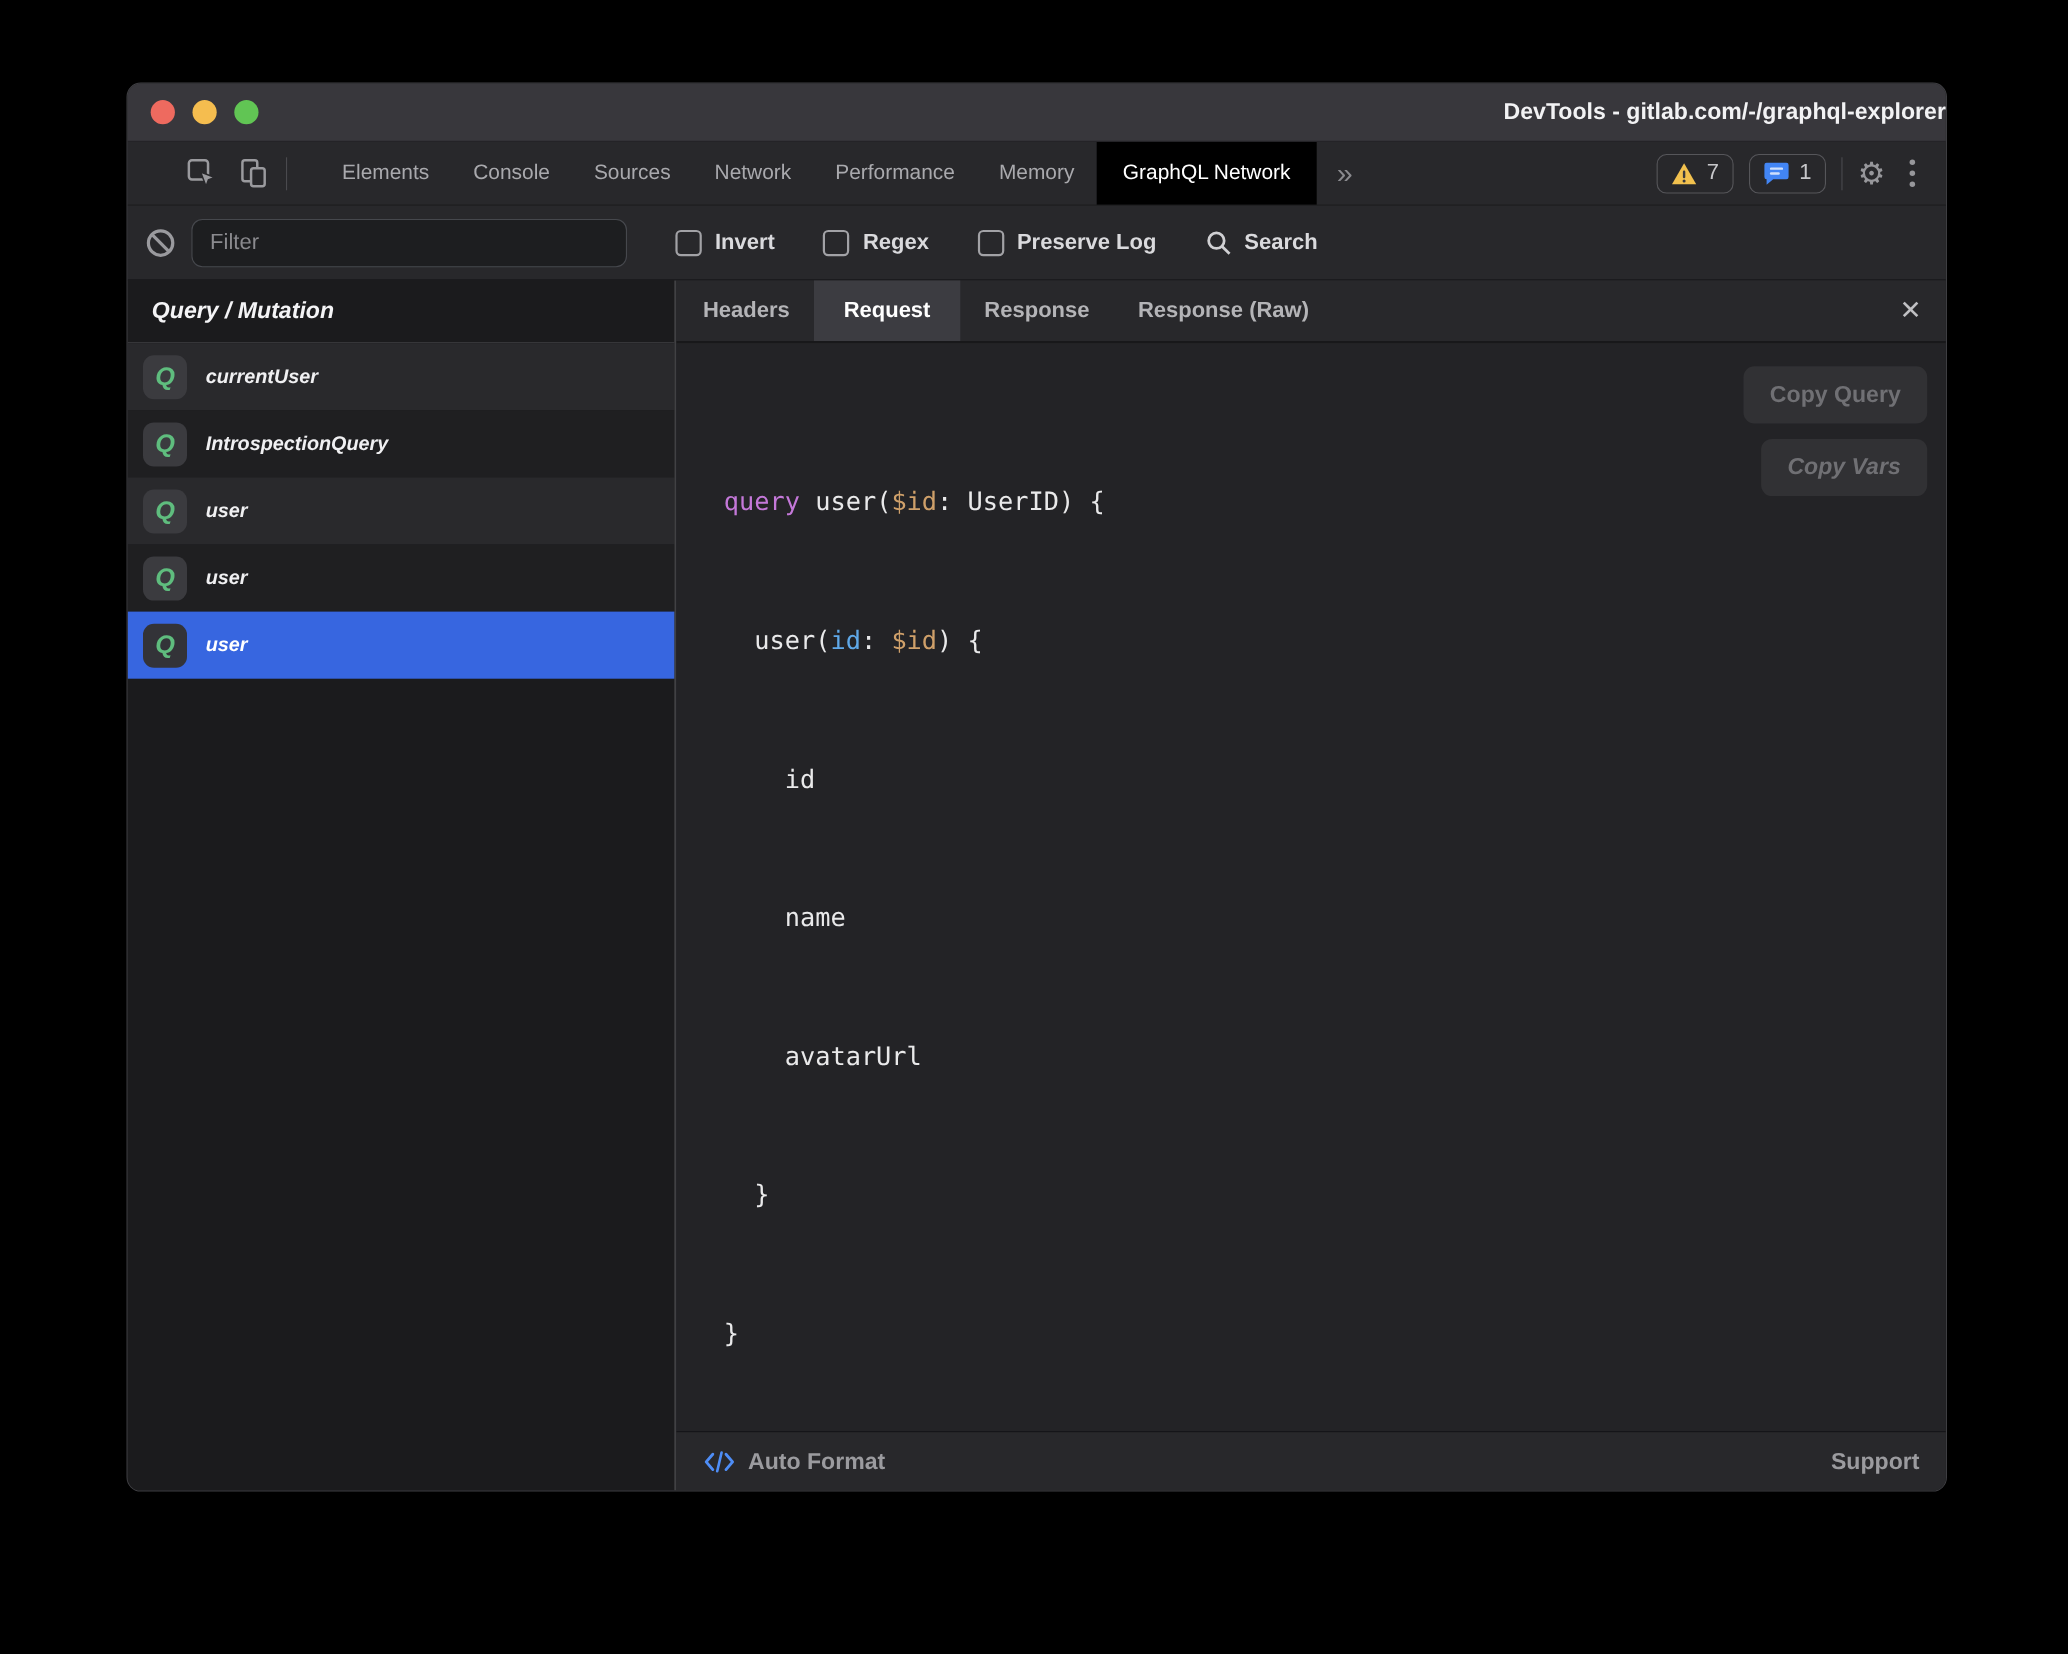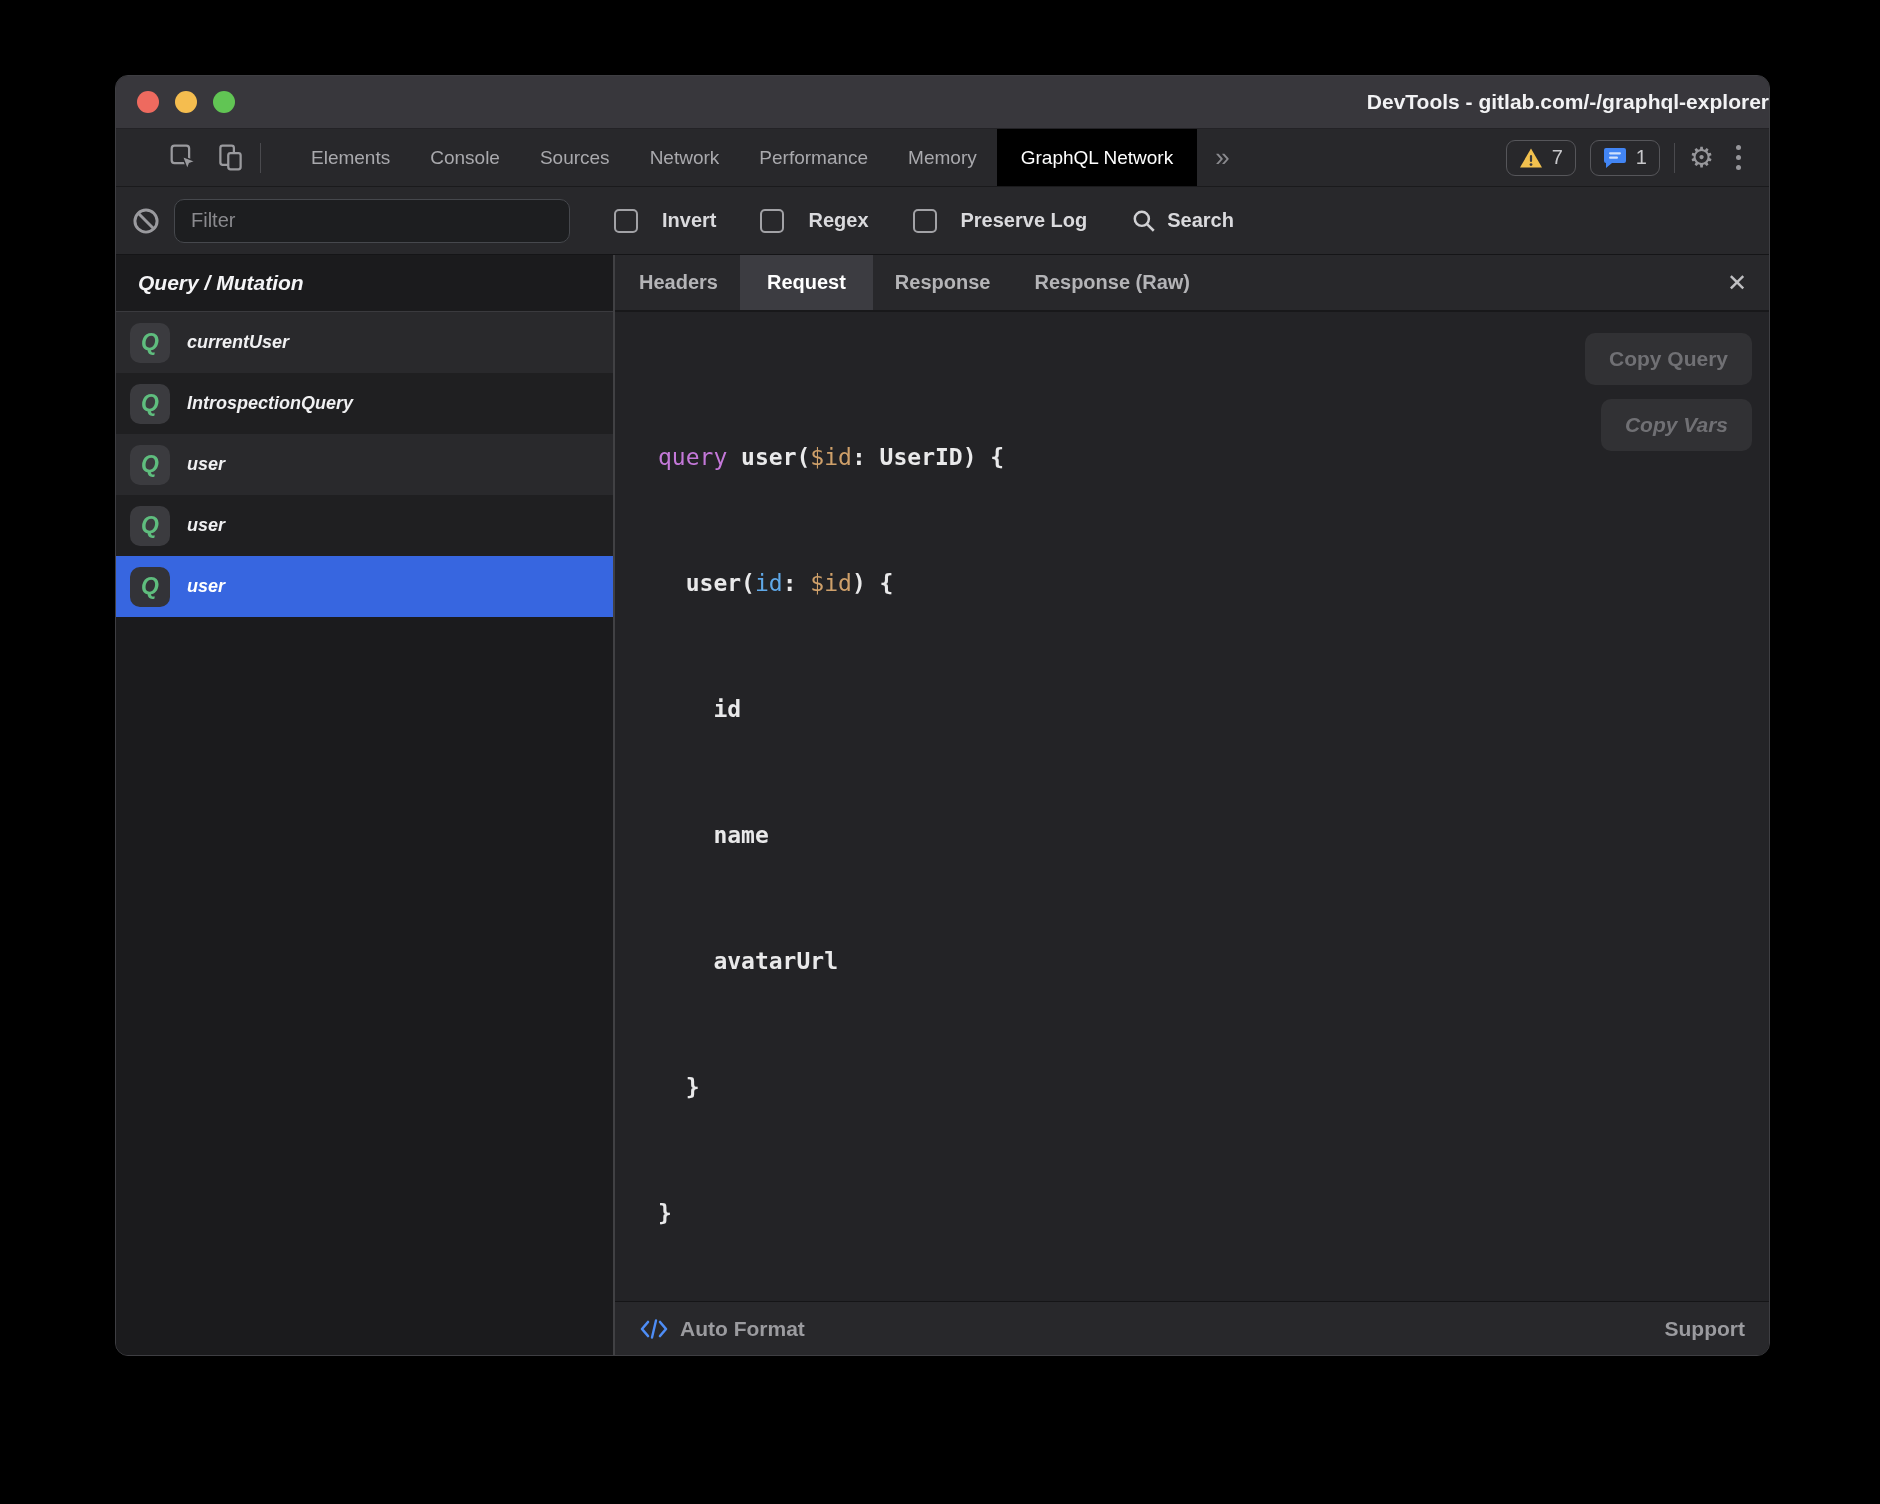--- a/index.html
+++ b/index.html
@@ -53,21 +53,21 @@
   .filterbar {
     height:68px; background:#28282b; flex:0 0 auto; display:flex; align-items:center;
     padding:0 20px 0 16px; border-bottom:1px solid #151517;
   }
   .filter-input {
     width:396px; height:44px; margin-left:14px; background:#1d1e20;
     border:1.5px solid #46484d; border-radius:10px; color:#e8e8ea; font-size:20px;
     padding:0 16px; outline:none; font-family:"Liberation Sans", sans-serif;
   }
   .filter-input::placeholder { color:#8a8a8e; }
-  .chk-group { display:flex; align-items:center; gap:24px; margin-left:44px; }
+  .chk-group { display:flex; align-items:center; gap:12px; margin-left:44px; }
   .checkbox { width:24px; height:24px; border:2.5px solid #a2a2a6; border-radius:5px; background:transparent; }
   .chk-label { color:#dadadd; font-size:20px; font-weight:bold; white-space:nowrap; }
   .search-group { display:flex; align-items:center; gap:10px; margin-left:44px; }
   
   .main { flex:1; display:flex; align-items:stretch; min-height:0; }
   .sidebar {
     width:499px; flex:0 0 auto; background:#1b1b1d; border-right:2px solid #414144;
     display:flex; flex-direction:column;font-style:italic;
   }
   .sidebar-header {
@@ -99,21 +99,21 @@
     display:flex; align-items:center; padding:0 22px; color:#b4b4b7; font-size:20px;
     font-weight:bold; white-space:nowrap;
   }
   .dtl-tab.active { background:#3c3c41; color:#fff; padding:0 27px; }
   .dtl-close {
     margin-left:auto; display:flex; align-items:center; padding:0 22px;
     color:#c0c0c3; font-size:24px;
   }
   .dtl-content { flex:1; position:relative; background:#232326; overflow:hidden; }
   .code-block { margin:40px 0 0 43px; font-family:"DejaVu Sans Mono", monospace; font-size:23px; line-height:42px; white-space:pre; }
-  .tok-plain { color:#e9e9ea;font-weight:bold; }
+  .tok-plain { color:#e9e9ea; }
   .tok-kw    { color:#c478d9; }
   .tok-var   { color:#cfa06a; }
   .tok-prop  { color:#5fa8e8; }
   .copy-btn {
     position:absolute; right:17px; height:52px; border:none; border-radius:10px;
     background:#313134; color:#707074; font-size:21px; font-weight:bold;
     padding:0 24px; font-family:"Liberation Sans", sans-serif;
   }
   .copy-query { top:21px; }
   .copy-vars  { top:87px;font-style:italic; }

